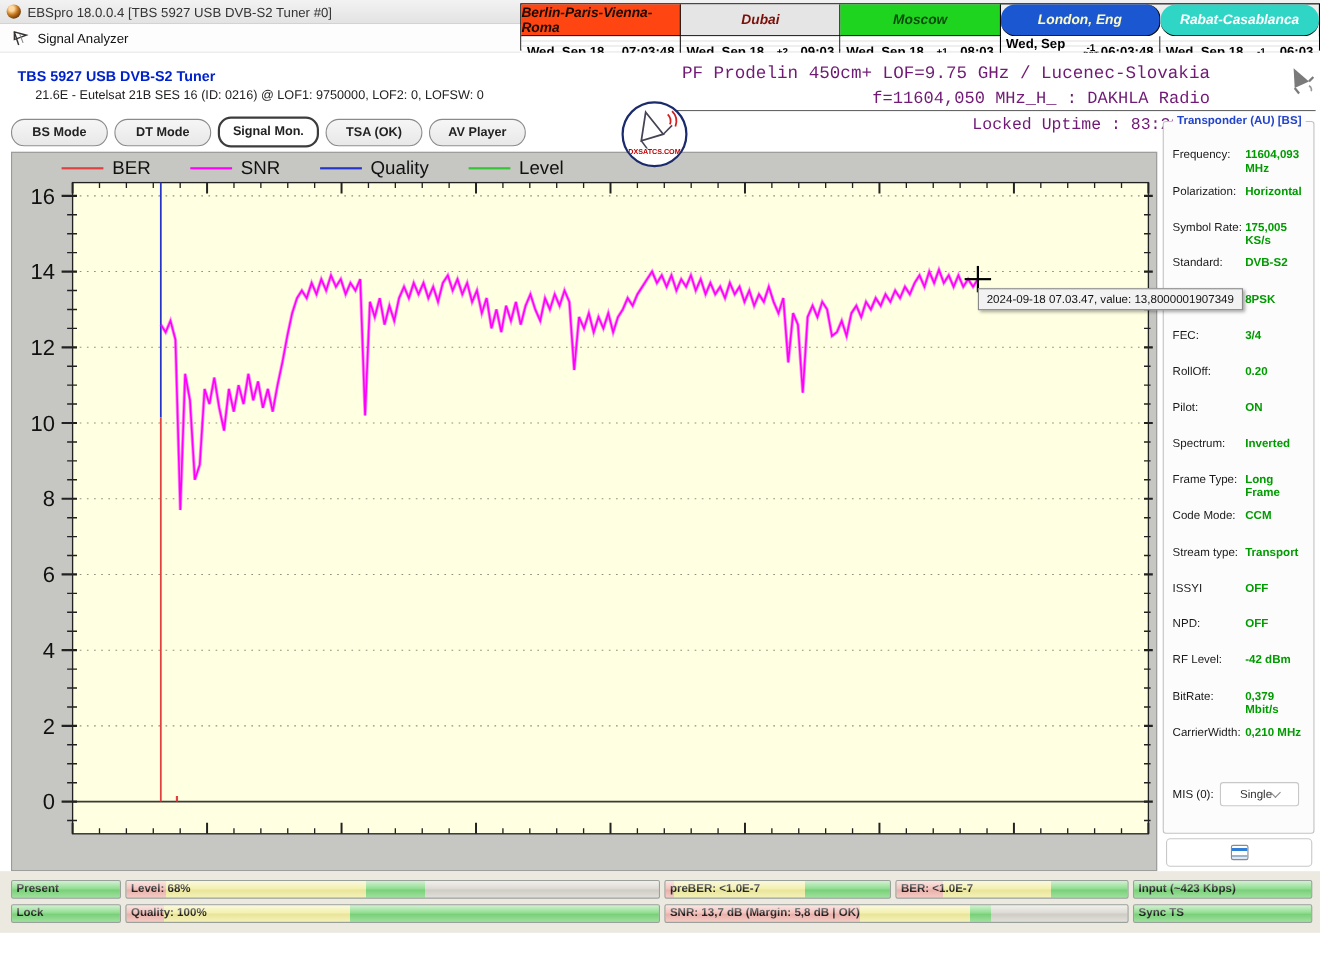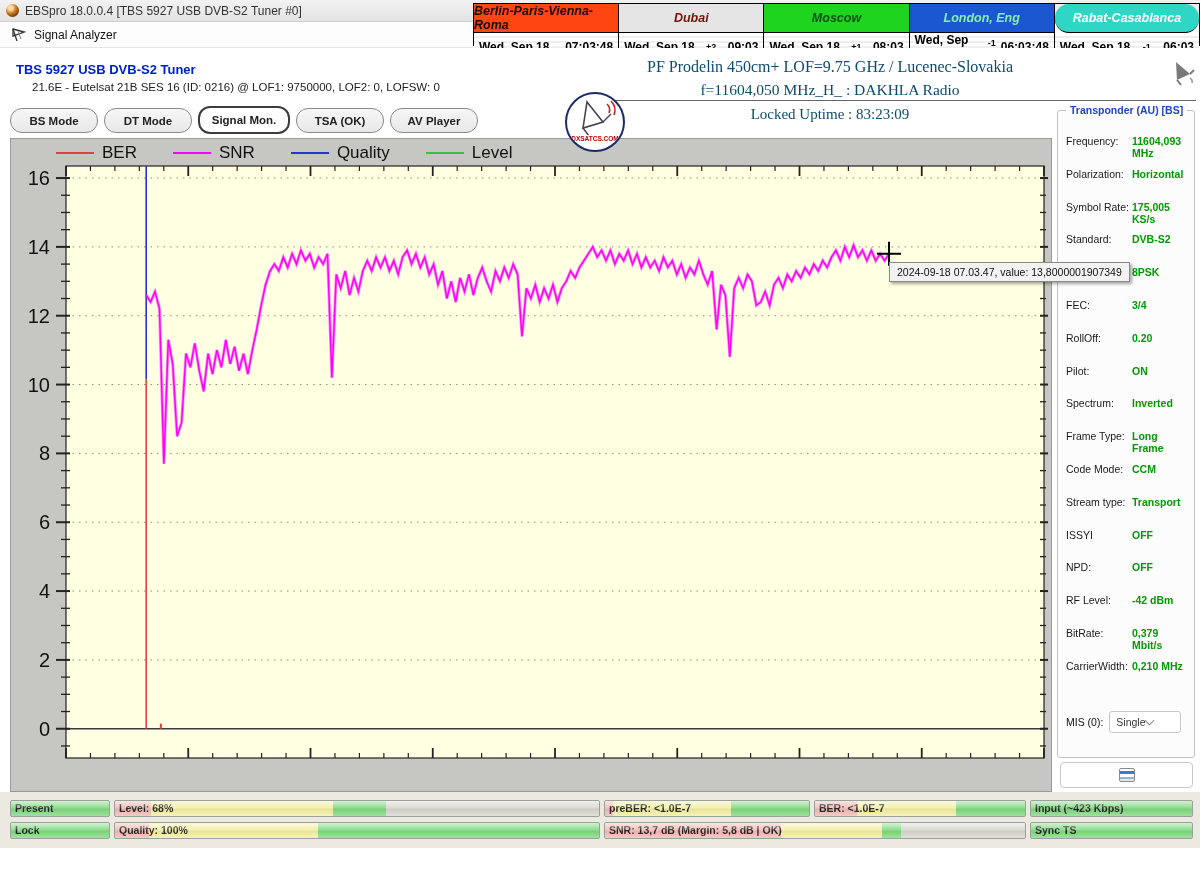--- a/index.html
+++ b/index.html
@@ -26,22 +26,22 @@
   .clockrow.times .clockcell{background:repeating-linear-gradient(180deg,#ffffff 0 3px,#efefef 3px 5px);
      font-size:12px;font-weight:bold;color:#000;justify-content:space-between;padding:0 5px;}
   .tz{display:inline-flex;flex-direction:column;align-items:center;line-height:7px;margin:0 2px;}
   .tz .off{font-size:9px;font-weight:bold;}
   .tz .sub{font-size:7px;font-weight:bold;}
   
   .header{position:absolute;left:0;top:48px;width:1200px;height:90px;background:#fff;}
   .tuner-name{position:absolute;left:16px;top:14px;font-size:13px;font-weight:bold;color:var(--tuner-blue);}
   .tuner-details{position:absolute;left:32px;top:33px;font-size:11.5px;color:#222;}
   .hdr-divider{position:absolute;left:588px;top:52px;width:608px;height:0;border-top:1px solid #666;}
-  .session{position:absolute;left:560px;top:8px;width:540px;text-align:center;
-     font-family:Liberation Serif, serif;color:#0c4a6e;}
+  .session{position:absolute;left:560px;top:8px;width:540px;text-align:right;
+     font-family:Liberation Mono, monospace;color:#701a75;}
   .session .l1{font-size:16px;line-height:22px;}
   .session .l2{font-size:15.5px;line-height:24px;}
   .session .l3{font-size:15px;line-height:24px;}
   .dxsatcs{position:absolute;left:565px;top:44px;width:60px;height:60px;border-radius:50%;
      background:#fff;border:2px solid #1a2a6a;overflow:hidden;text-align:center;z-index:5;}
   .dxsatcs .band{position:absolute;left:0;bottom:8px;width:100%;font-size:6.5px;font-weight:bold;color:#c00000;background:rgba(255,255,255,.85);}
   .sat-tr{position:absolute;left:1168px;top:10px;width:30px;height:30px;}
   
   .tabs{position:absolute;left:10px;top:108px;display:flex;gap:6px;z-index:4;}
   .tab{width:88px;height:25px;background:linear-gradient(180deg,#f6f6f6,#e8e8e8);
@@ -61,21 +61,21 @@
   .sidepanel{position:absolute;left:1057px;top:110px;width:138px;height:648px;background:#fcfcfc;
      border:1px solid #c2c2c2;border-radius:3px;padding-left:28px;}
   .sp-title{position:absolute;left:8px;top:-7px;background:#fcfcfc;padding:0 4px;
      font-size:10.5px;font-weight:bold;color:var(--panel-title);}
   .sp-rows{position:absolute;left:8px;top:24px;width:124px;}
   .sp-row{height:32.8px;display:flex;align-items:flex-start;font-size:10.5px;}
   .sp-row .lbl{width:66px;color:#1a1a1a;flex:none;}
   .sp-row .val{font-weight:bold;color:var(--value-green);}
   .mis-row{position:absolute;left:8px;top:600px;width:124px;display:flex;align-items:center;font-size:10.5px;}
   .mis-box{margin-left:6px;width:72px;height:22px;border:1px solid #c8c8c8;border-radius:3px;background:#fff;
-     display:flex;align-items:center;justify-content:flex-start;padding:0 6px;font-size:10.5px;color:#333;}
+     display:flex;align-items:center;justify-content:center;padding:0 6px;font-size:10.5px;color:#333;}
   .chev{width:7px;height:7px;border-right:1.5px solid #888;border-bottom:1.5px solid #888;transform:rotate(45deg);margin-top:-3px;}
   .snapbtn{position:absolute;left:1060px;top:762px;width:133px;height:26px;background:#fff;
      border:1px solid #c8c8c8;border-radius:4px;display:flex;align-items:center;justify-content:center;}
   .snapicon{width:16px;height:14px;border:1px solid #8a8a8a;border-radius:2px;
      background:linear-gradient(180deg,#ffffff 0 2px,#2f7fd6 2px 5px,#ffffff 5px 8px,#9ab4cc 8px 10px,#dde8f2 10px 14px);}
   
   .barsarea{position:absolute;left:0;top:792px;width:1200px;height:56px;background:#ebe9e0;}
   .bar{position:absolute;height:17px;border:1px solid #9aa09a;border-radius:2px;overflow:hidden;
      font-size:10.5px;font-weight:bold;color:#1a1a1a;line-height:15px;padding-left:4px;white-space:nowrap;}
   .bar::after{content:"";position:absolute;inset:0;
@@ -122,21 +122,21 @@
     <div class="clockrow cities">
       <div class="clockcell" style="background: rgb(255, 70, 18); color: rgb(26, 10, 0);">
           <span class="city">Berlin-Paris-Vienna-Roma</span>
         </div>
       <div class="clockcell" style="background: #e5e5e5; color: rgb(122, 16, 8);">
           <span class="city">Dubai</span>
         </div>
       <div class="clockcell" style="background: rgb(31, 212, 31); color: rgb(10, 77, 10);">
           <span class="city">Moscow</span>
         </div>
-      <div class="clockcell" style="background: rgb(26, 87, 208); color: #86efac;">
+      <div class="clockcell" style="background: rgb(26, 87, 208); color: #fef9c3; border-radius: 13px;">
           <span class="city">London, Eng</span>
         </div>
       <div class="clockcell" style="background: rgb(47, 214, 198); color: rgb(255, 255, 255); border-radius: 14px;">
           <span class="city">Rabat-Casablanca</span>
         </div>
     </div>
     <div class="clockrow times">
       <div class="clockcell">
         <span>Wed, Sep 18</span>
           <span>07:03:48</span>

